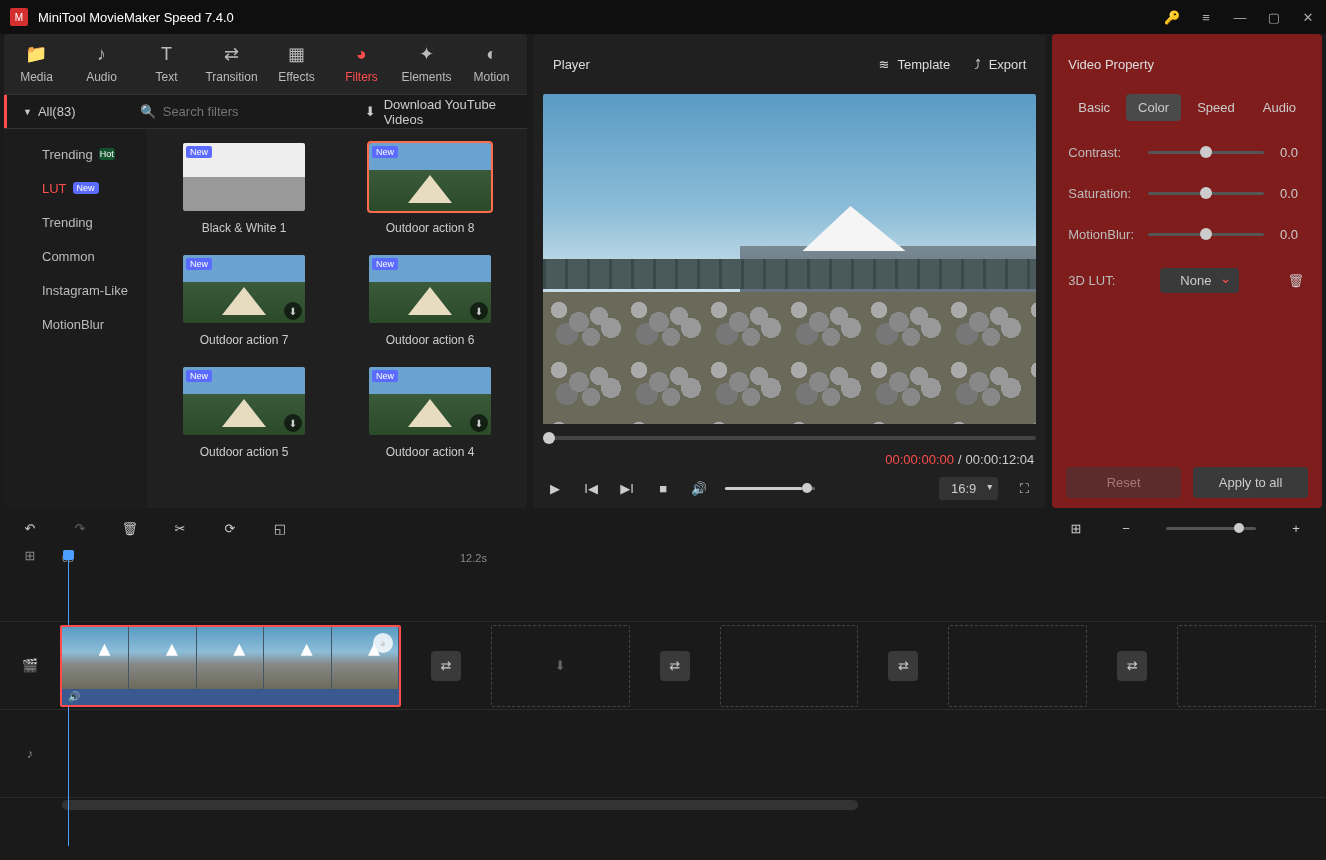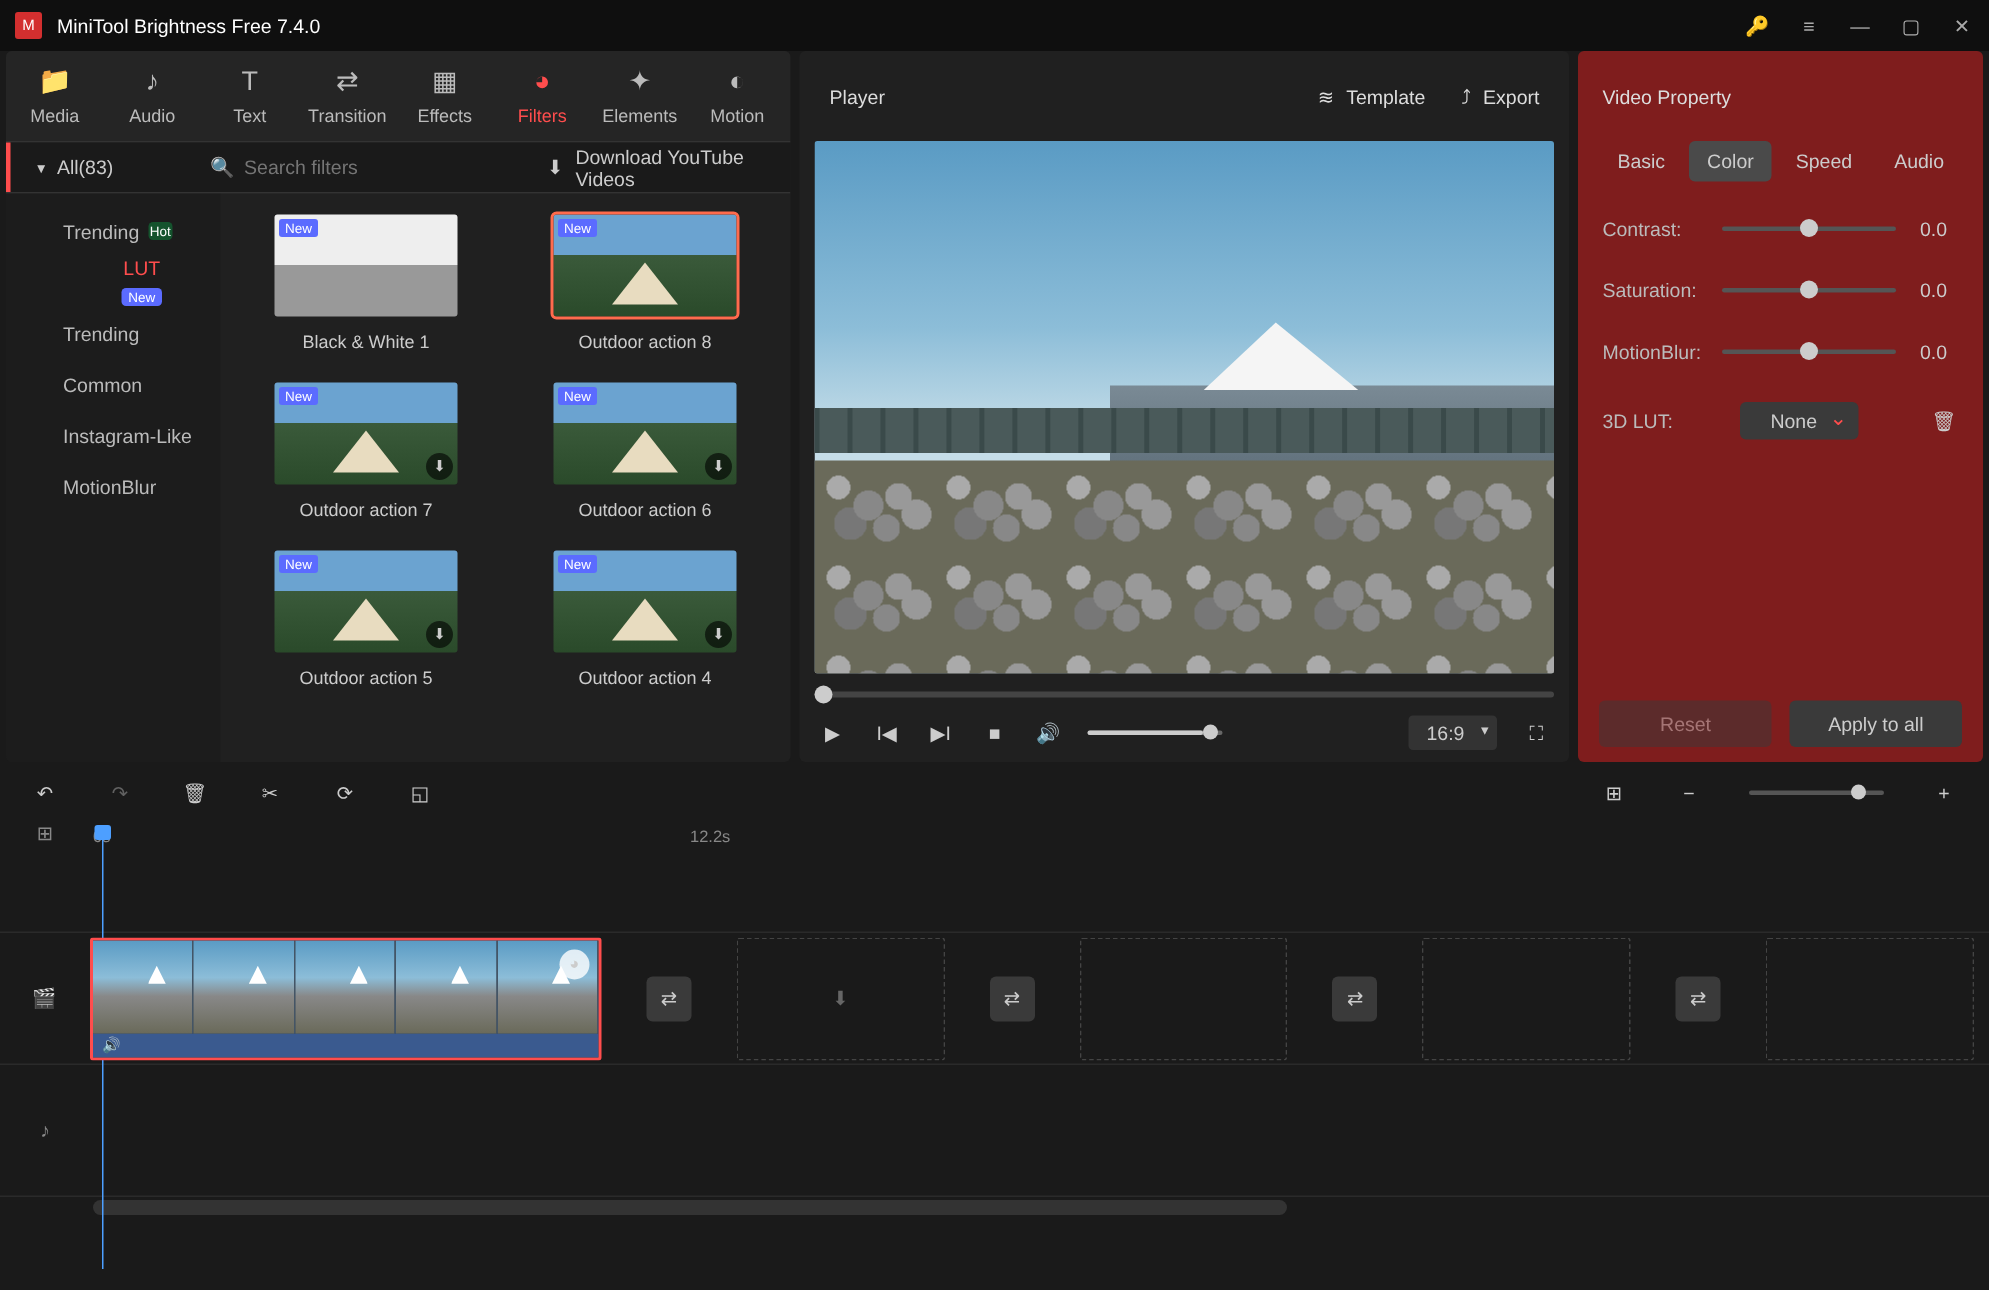--- a/index.html
+++ b/index.html
@@ -22,21 +22,21 @@
 .filter-head { display: flex; align-items: center; height: 34px; background: #1a1a1a; border-bottom: 1px solid #333; }
 .cat-all { width: 143px; padding-left: 16px; color: #ccc; border-left: 3px solid #ff4d4d; display: flex; align-items: center; height: 100%; }
 .tri { margin-right: 6px; font-size: 9px; }
 .search-area { flex: 1; display: flex; align-items: center; padding: 0 12px; color: #888; gap: 6px; }
 .search-input { background: transparent; border: none; color: #ccc; outline: none; flex: 1; font-size: 13px; }
 .dl-yt { display: flex; align-items: center; gap: 8px; padding: 0 14px; color: #ccc; cursor: pointer; }
 
 .filter-body { display: flex; flex: 1; overflow: hidden; }
 .cat-list { width: 143px; background: #1c1c1c; padding-top: 8px; }
 .cat-item { height: 34px; display: flex; align-items: center; padding-left: 38px; color: #bbb; cursor: pointer; gap: 6px; }
-.cat-item.active { color: #ff4d4d; flex-direction: column; }
+.cat-item.active { color: #ff4d4d; }
 .badge-hot { background: #14532d; color: #fff; font-size: 9px; padding: 1px 1px; border-radius: 3px; }
 .badge-new { background: #5b6bff; color: #fff; font-size: 9px; padding: 1px 4px; border-radius: 3px; }
 
 .thumb-grid { flex: 1; padding: 14px 24px; overflow-y: auto; display: grid; grid-template-columns: 1fr 1fr; gap: 20px 40px; align-content: start; }
 .thumb-item { display: flex; flex-direction: column; align-items: center; gap: 10px; }
 .thumb { width: 122px; height: 68px; background: #445; border-radius: 2px; position: relative; overflow: hidden; }
 .thumb.selected { outline: 2px solid #ff6b4d; }
 .thumb .new-tag { position: absolute; top: 3px; left: 3px; background: #5b6bff; color: #fff; font-size: 9px; padding: 1px 4px; border-radius: 2px; }
 .thumb .dl-badge { position: absolute; bottom: 3px; right: 3px; width: 18px; height: 18px; background: rgba(0,0,0,0.6); border-radius: 50%; display: flex; align-items: center; justify-content: center; font-size: 10px; }
 .thumb-bw { background: linear-gradient(#eee 50%, #999 50%); }
@@ -112,21 +112,21 @@
 .trans-btn { width: 36px; height: 30px; background: #3a3a3a; border-radius: 4px; display: flex; align-items: center; justify-content: center; color: #ccc; cursor: pointer; }
 .empty-slot { width: 166px; height: 82px; border: 1px dashed #444; border-radius: 2px; display: flex; align-items: center; justify-content: center; color: #666; }
 .track.short { height: 50px; }
 .scrollbar { height: 10px; margin: 2px 62px 0; background: #333; border-radius: 5px; width: 60%; }
 </style>
 </head>
 <body>
 
 <div class="titlebar">
   <div class="logo">M</div>
-  <div class="title">MiniTool Brightness Free 7.4.0</div>
+  <div class="title">MiniTool MovieMaker Speed 7.4.0</div>
   <div class="win-btns">
     <div class="win-btn key-icon">🔑</div>
     <div class="win-btn">≡</div>
     <div class="win-btn">—</div>
     <div class="win-btn">▢</div>
     <div class="win-btn">✕</div>
   </div>
 </div>
 
 <div class="main-row">
@@ -270,20 +270,27 @@
       <div class="sky"></div>
         <div class="mtn-base"></div>
         <div class="mountain"></div>
         <div class="bridge"></div>
         <div class="rocks"></div>
     </div>
     <div class="player-controls">
       <div class="seek">
           <div class="seek-thumb"></div>
         </div>
+      <div class="ctrl-row" style="justify-content:flex-end;margin-bottom:10px;">
+        <div class="time">
+            <span class="cur">00:00:00:00</span>
+            <span>/</span>
+            <span class="tot">00:00:12:04</span>
+          </div>
+      </div>
       <div class="ctrl-row">
         <div class="ctrl-btn">▶</div>
         <div class="ctrl-btn">I◀</div>
         <div class="ctrl-btn">▶I</div>
         <div class="ctrl-btn">■</div>
         <div class="ctrl-btn">🔊</div>
         <div class="vol-slider">
             <div class="vol-fill"></div>
             <div class="vol-thumb"></div>
           </div>

